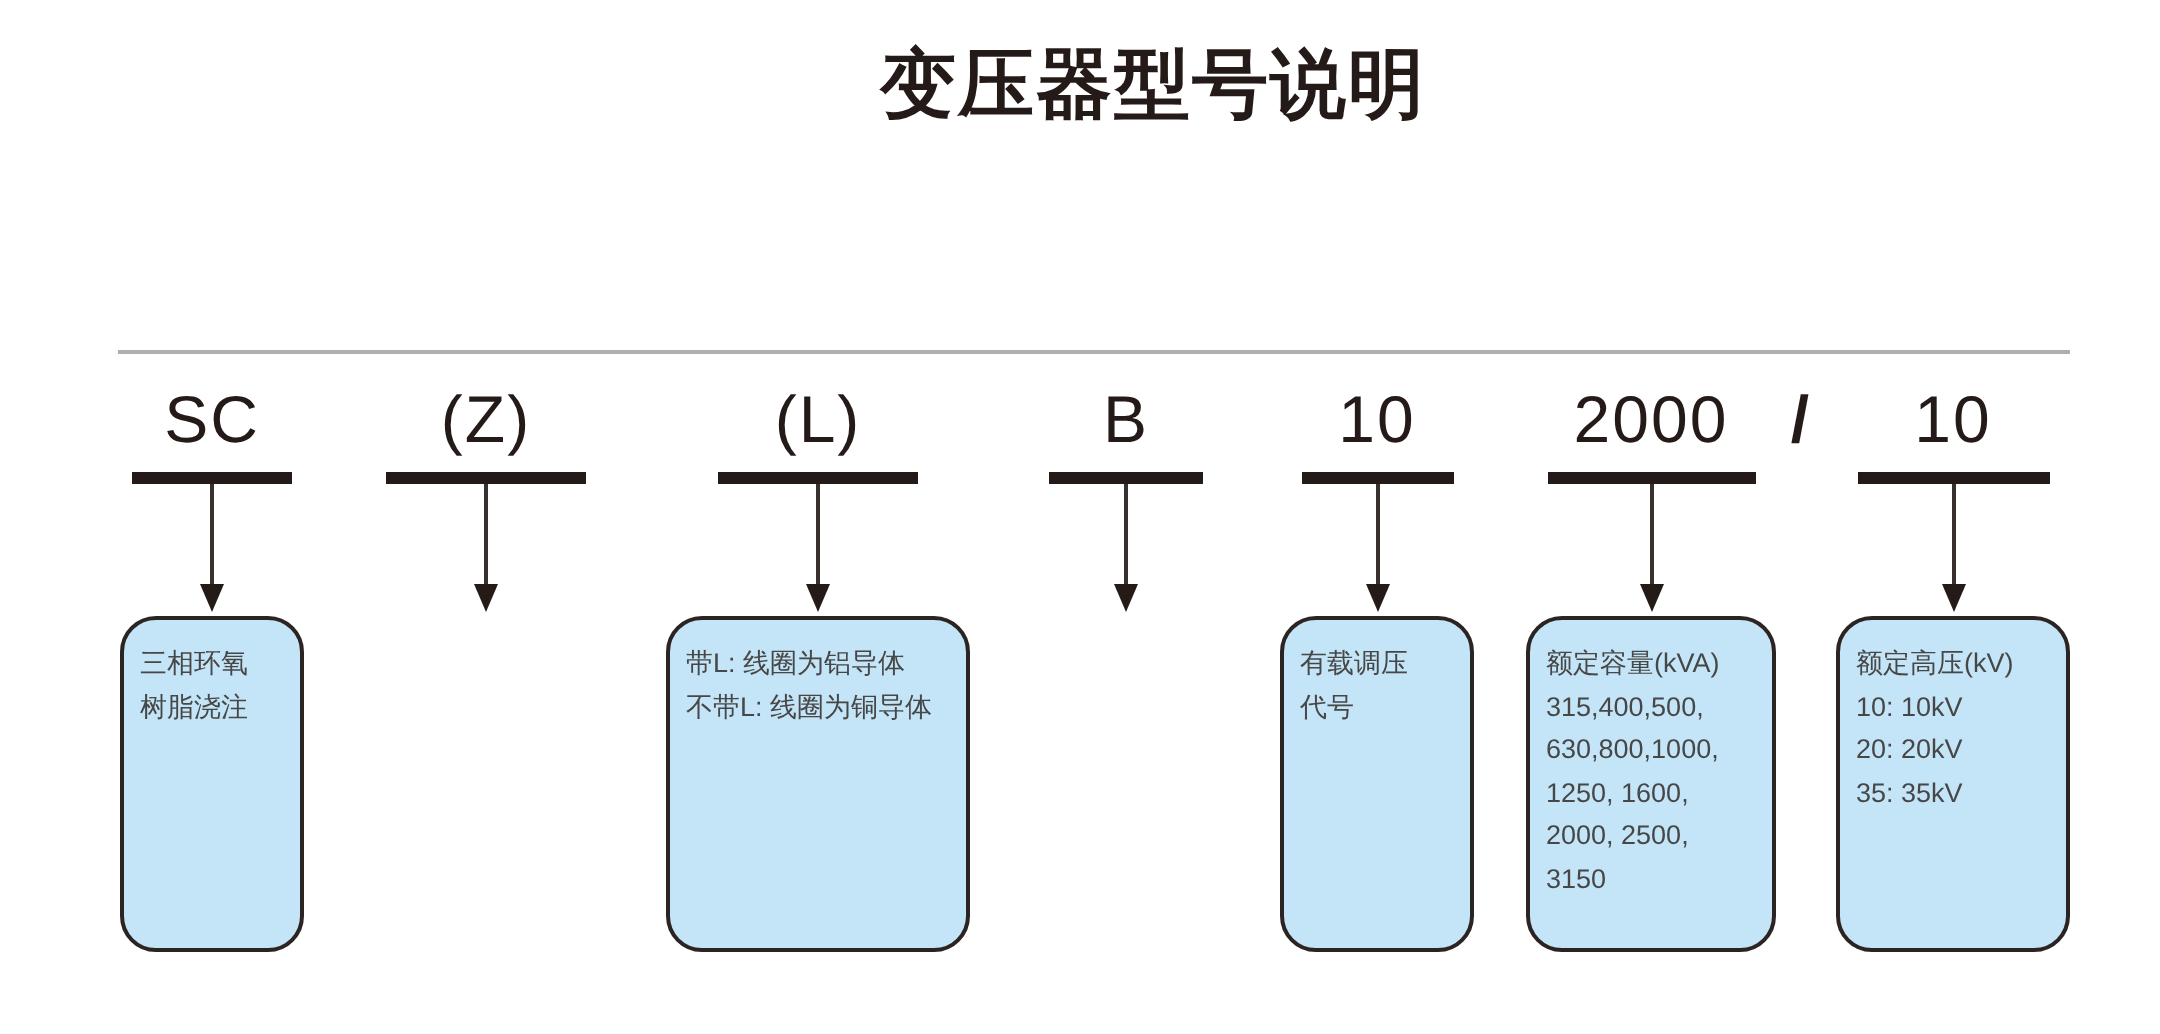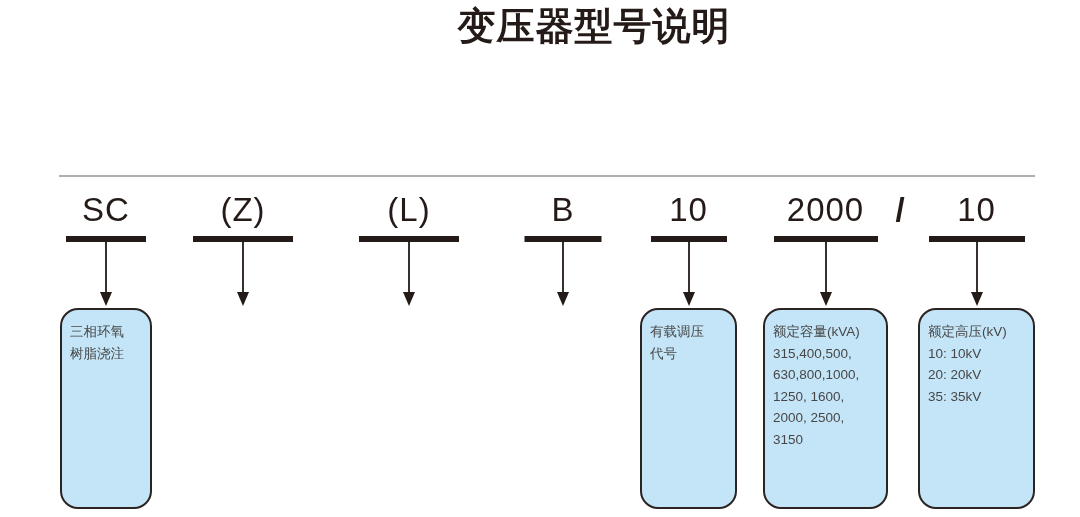--- a/index.html
+++ b/index.html
@@ -12,22 +12,22 @@
   html,body{margin:0;padding:0;}
   body{
     width:1080px;height:517px;
     background:#ffffff;
     font-family:"Liberation Sans", sans-serif;
     overflow:hidden;
   }
   .stage{position:relative;width:1080px;height:517px;background:#fff;}
 
   .title{
-    position:absolute;left:440px;top:3px;width:308px;
-    text-align:center;
+    position:absolute;left:440px;top:20px;width:308px;
+    text-align:left;
     font-size:38px;font-weight:bold;color:var(--ink);
     letter-spacing:1px;line-height:46px;
     white-space:nowrap;
   }
 
   .divider{
     position:absolute;left:59px;top:175px;width:976px;height:2px;
     background:var(--divider);
   }
 
@@ -56,21 +56,21 @@
     width:2px;height:51px;background:#38302d;
   }
   .head{
     position:absolute;top:292px;left:50%;transform:translateX(-50%);
     width:0;height:0;
     border-left:6px solid transparent;
     border-right:6px solid transparent;
     border-top:14px solid var(--ink);
   }
   .box{
-    position:absolute;top:308px;left:0;width:100%;height:201px;
+    position:absolute;top:308px;left:0;width:100%;height:168px;
     box-sizing:border-box;
     background:var(--box-fill);
     border:2.5px solid var(--box-border);
     border-radius:18px;
     padding:11px 8px 0;
   }
   .box-text{
     font-size:13.5px;line-height:21.5px;color:var(--box-text);
     white-space:pre-line;
   }
@@ -106,20 +106,24 @@
     <div class="bar"></div>
     <div class="stem"></div>
     <div class="head"></div>
   </div>
 
   <div class="col g2">
     <div class="code">(L)</div>
     <div class="bar"></div>
     <div class="stem"></div>
     <div class="head"></div>
+    <div class="box">
+      <div class="box-text">带L: 线圈为铝导体
+不带L: 线圈为铜导体</div>
+    </div>
   </div>
 
   <div class="col g3">
     <div class="code">B</div>
     <div class="bar"></div>
     <div class="stem"></div>
     <div class="head"></div>
   </div>
 
   <div class="col g4">

